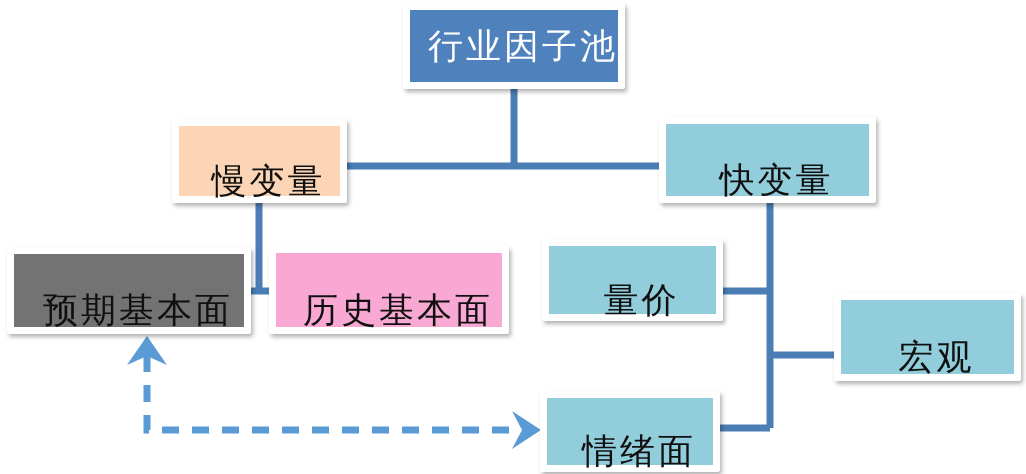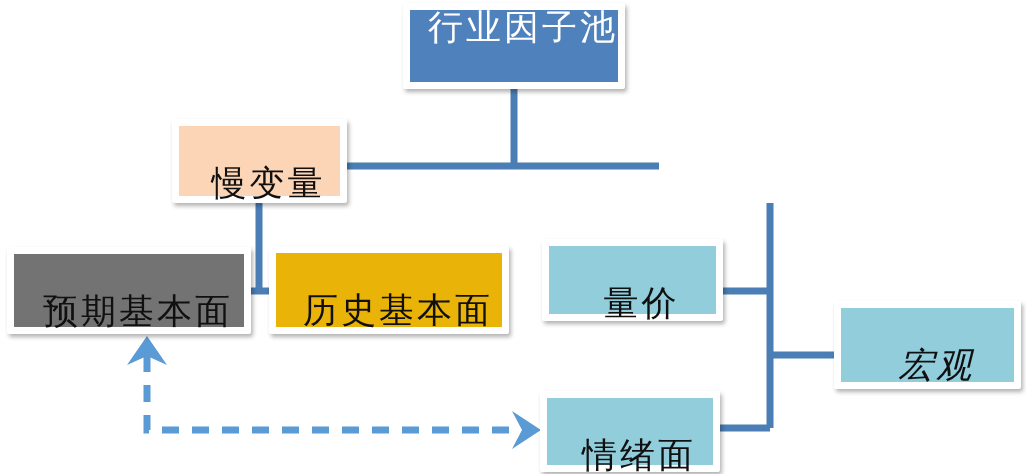--- a/index.html
+++ b/index.html
@@ -31,40 +31,40 @@
     box-sizing: border-box;
     padding: 7px;
     border-radius: 2px;
     box-shadow: 2px 3px 4px rgba(0,0,0,0.30);
   }
   .node .fill {
     width: 100%;
     height: 100%;
     box-sizing: border-box;
     display: flex;
-    align-items: flex-start;
+    align-items: center;
     justify-content: center;
     padding-left: 18px;
   }
   .node .label {
     font-size: 35px;
     line-height: 1;
     letter-spacing: 3px;
     white-space: nowrap;
     font-weight: 400;
     font-family: "DejaVu Serif", "Liberation Serif", serif;
   }
   
   #node-industry-factor-pool { left: 403px; top: 3px;   width: 222px; height: 86px; }
   #node-slow-variable        { left: 172px; top: 119px; width: 175px; height: 84px; }
   #node-fast-variable        { left: 659px; top: 117px; width: 217px; height: 86px; }
   #node-expected-fundamentals{ left: 7px;   top: 247px; width: 244px; height: 87px; }
   #node-historical-fundamentals { left: 269px; top: 246px; width: 240px; height: 88px; }
   #node-volume-price         { left: 542px; top: 239px; width: 181px; height: 82px; }
-  #node-macro                { left: 834px; top: 301px; width: 187px; height: 88px; font-style: italic; }
+  #node-macro                { left: 834px; top: 293px; width: 187px; height: 88px; }
   #node-sentiment            { left: 540px; top: 391px; width: 180px; height: 81px; }
 
   .label-white { color: #ffffff; }
   .label-dark  { color: #101010; margin-top: 40px; }
 </style>
 </head>
 <body>
 
 <div id="canvas">
 
@@ -99,29 +99,34 @@
       <span class="label label-white">行业因子池</span>
     </div>
   </div>
 
   <div class="node" id="node-slow-variable">
     <div class="fill" style="background:#FBD5B5">
       <span class="label label-dark">慢变量</span>
     </div>
   </div>
 
+  <div class="node" id="node-fast-variable">
+    <div class="fill" style="background:#92CDDC">
+      <span class="label label-dark">快变量</span>
+    </div>
+  </div>
 
   <div class="node" id="node-expected-fundamentals">
     <div class="fill" style="background:#737373">
       <span class="label label-dark">预期基本面</span>
     </div>
   </div>
 
   <div class="node" id="node-historical-fundamentals">
-    <div class="fill" style="background:#eab308">
+    <div class="fill" style="background:#f9a8d4">
       <span class="label label-dark">历史基本面</span>
     </div>
   </div>
 
   <div class="node" id="node-volume-price">
     <div class="fill" style="background:#92CDDC">
       <span class="label label-dark">量价</span>
     </div>
   </div>
 

